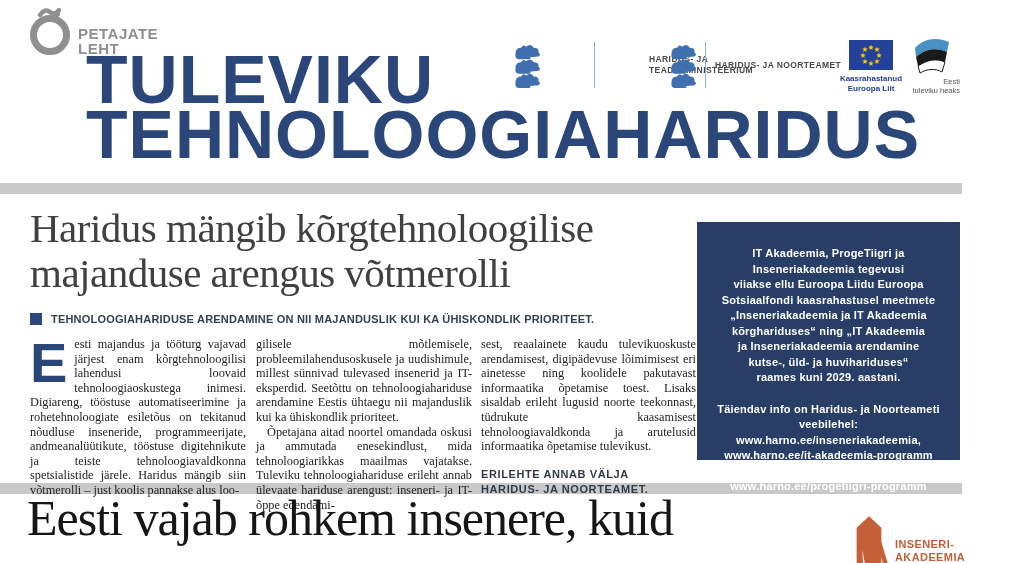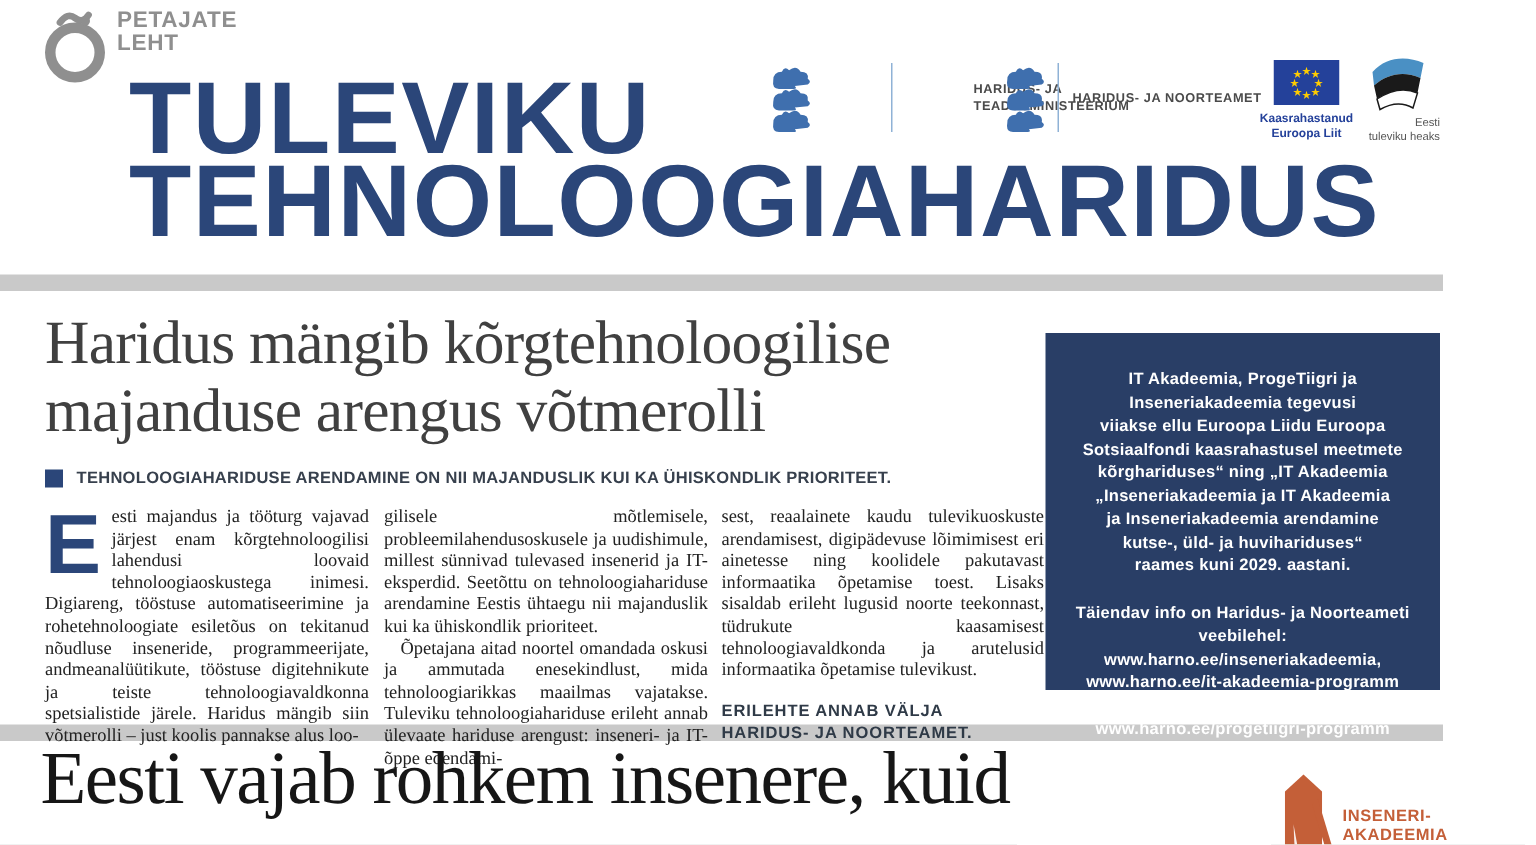--- a/index.html
+++ b/index.html
@@ -1,21 +1,21 @@
 <!DOCTYPE html>
 <html style="--title_blue: #2b4679; --box_navy: #293e66; --bar_gray: #c9c9c9; --logo_gray: #8f8f8f; --lion_blue: #3f6fae; --eu_blue: #24419a; --star_yellow: #ffcc00; --orange: #c45f38;"><head>
 <meta charset="utf-8">
 <style>
   html,body{margin:0;padding:0;background:#e8e8e8;}
   .page{
     position:relative;width:1024px;height:563px;background:#ffffff;
     overflow:hidden;font-family:"Liberation Sans",sans-serif;
   }
   
-  .mast-logo{position:absolute;left:26px;top:6px;display:flex;align-items:flex-start;}
+  .mast-logo{position:absolute;left:26px;top:6px;display:flex;align-items:flex-end;}
   .mast-logo .ring{width:48px;height:50px;}
   .mast-logo .words{margin-left:4px;color:var(--logo_gray,#8f8f8f);font-weight:800;
     font-size:15px;line-height:15px;letter-spacing:.5px;}
   .main-title{
     position:absolute;left:86px;top:52px;color:var(--title_blue,#2b4679);
     font-weight:800;font-size:68px;line-height:55px;letter-spacing:1px;white-space:nowrap;
   }
   
   .partner{position:absolute;top:42px;display:flex;align-items:center;}
   .partner .lions{width:30px;height:46px;}
@@ -184,22 +184,22 @@
       <div>ERILEHTE ANNAB VÄLJA</div>
       <div>HARIDUS- JA NOORTEAMET.</div>
     </div>
   </div>
 
   <div class="infobox">
     <div>IT Akadeemia, ProgeTiigri ja</div>
     <div>Inseneriakadeemia tegevusi</div>
     <div>viiakse ellu Euroopa Liidu Euroopa</div>
     <div>Sotsiaalfondi kaasrahastusel meetmete</div>
+    <div class="xbold">„Inseneriakadeemia ja IT Akadeemia</div>
     <div class="xbold">kõrghariduses“ ning „IT Akadeemia</div>
-    <div class="xbold">„Inseneriakadeemia ja IT Akadeemia</div>
     <div class="xbold">ja Inseneriakadeemia arendamine</div>
     <div class="xbold">kutse-, üld- ja huvihariduses“</div>
     <div>raames kuni 2029. aastani.</div>
     <div class="gap"></div>
     <div>Täiendav info on Haridus- ja Noorteameti</div>
     <div>veebilehel:</div>
     <a class="link" href="#">www.harno.ee/inseneriakadeemia,</a>
     <a class="link" href="#">www.harno.ee/it-akadeemia-programm</a>
     <div>ja</div>
     <a class="link" href="#">www.harno.ee/progetiigri-programm</a>

